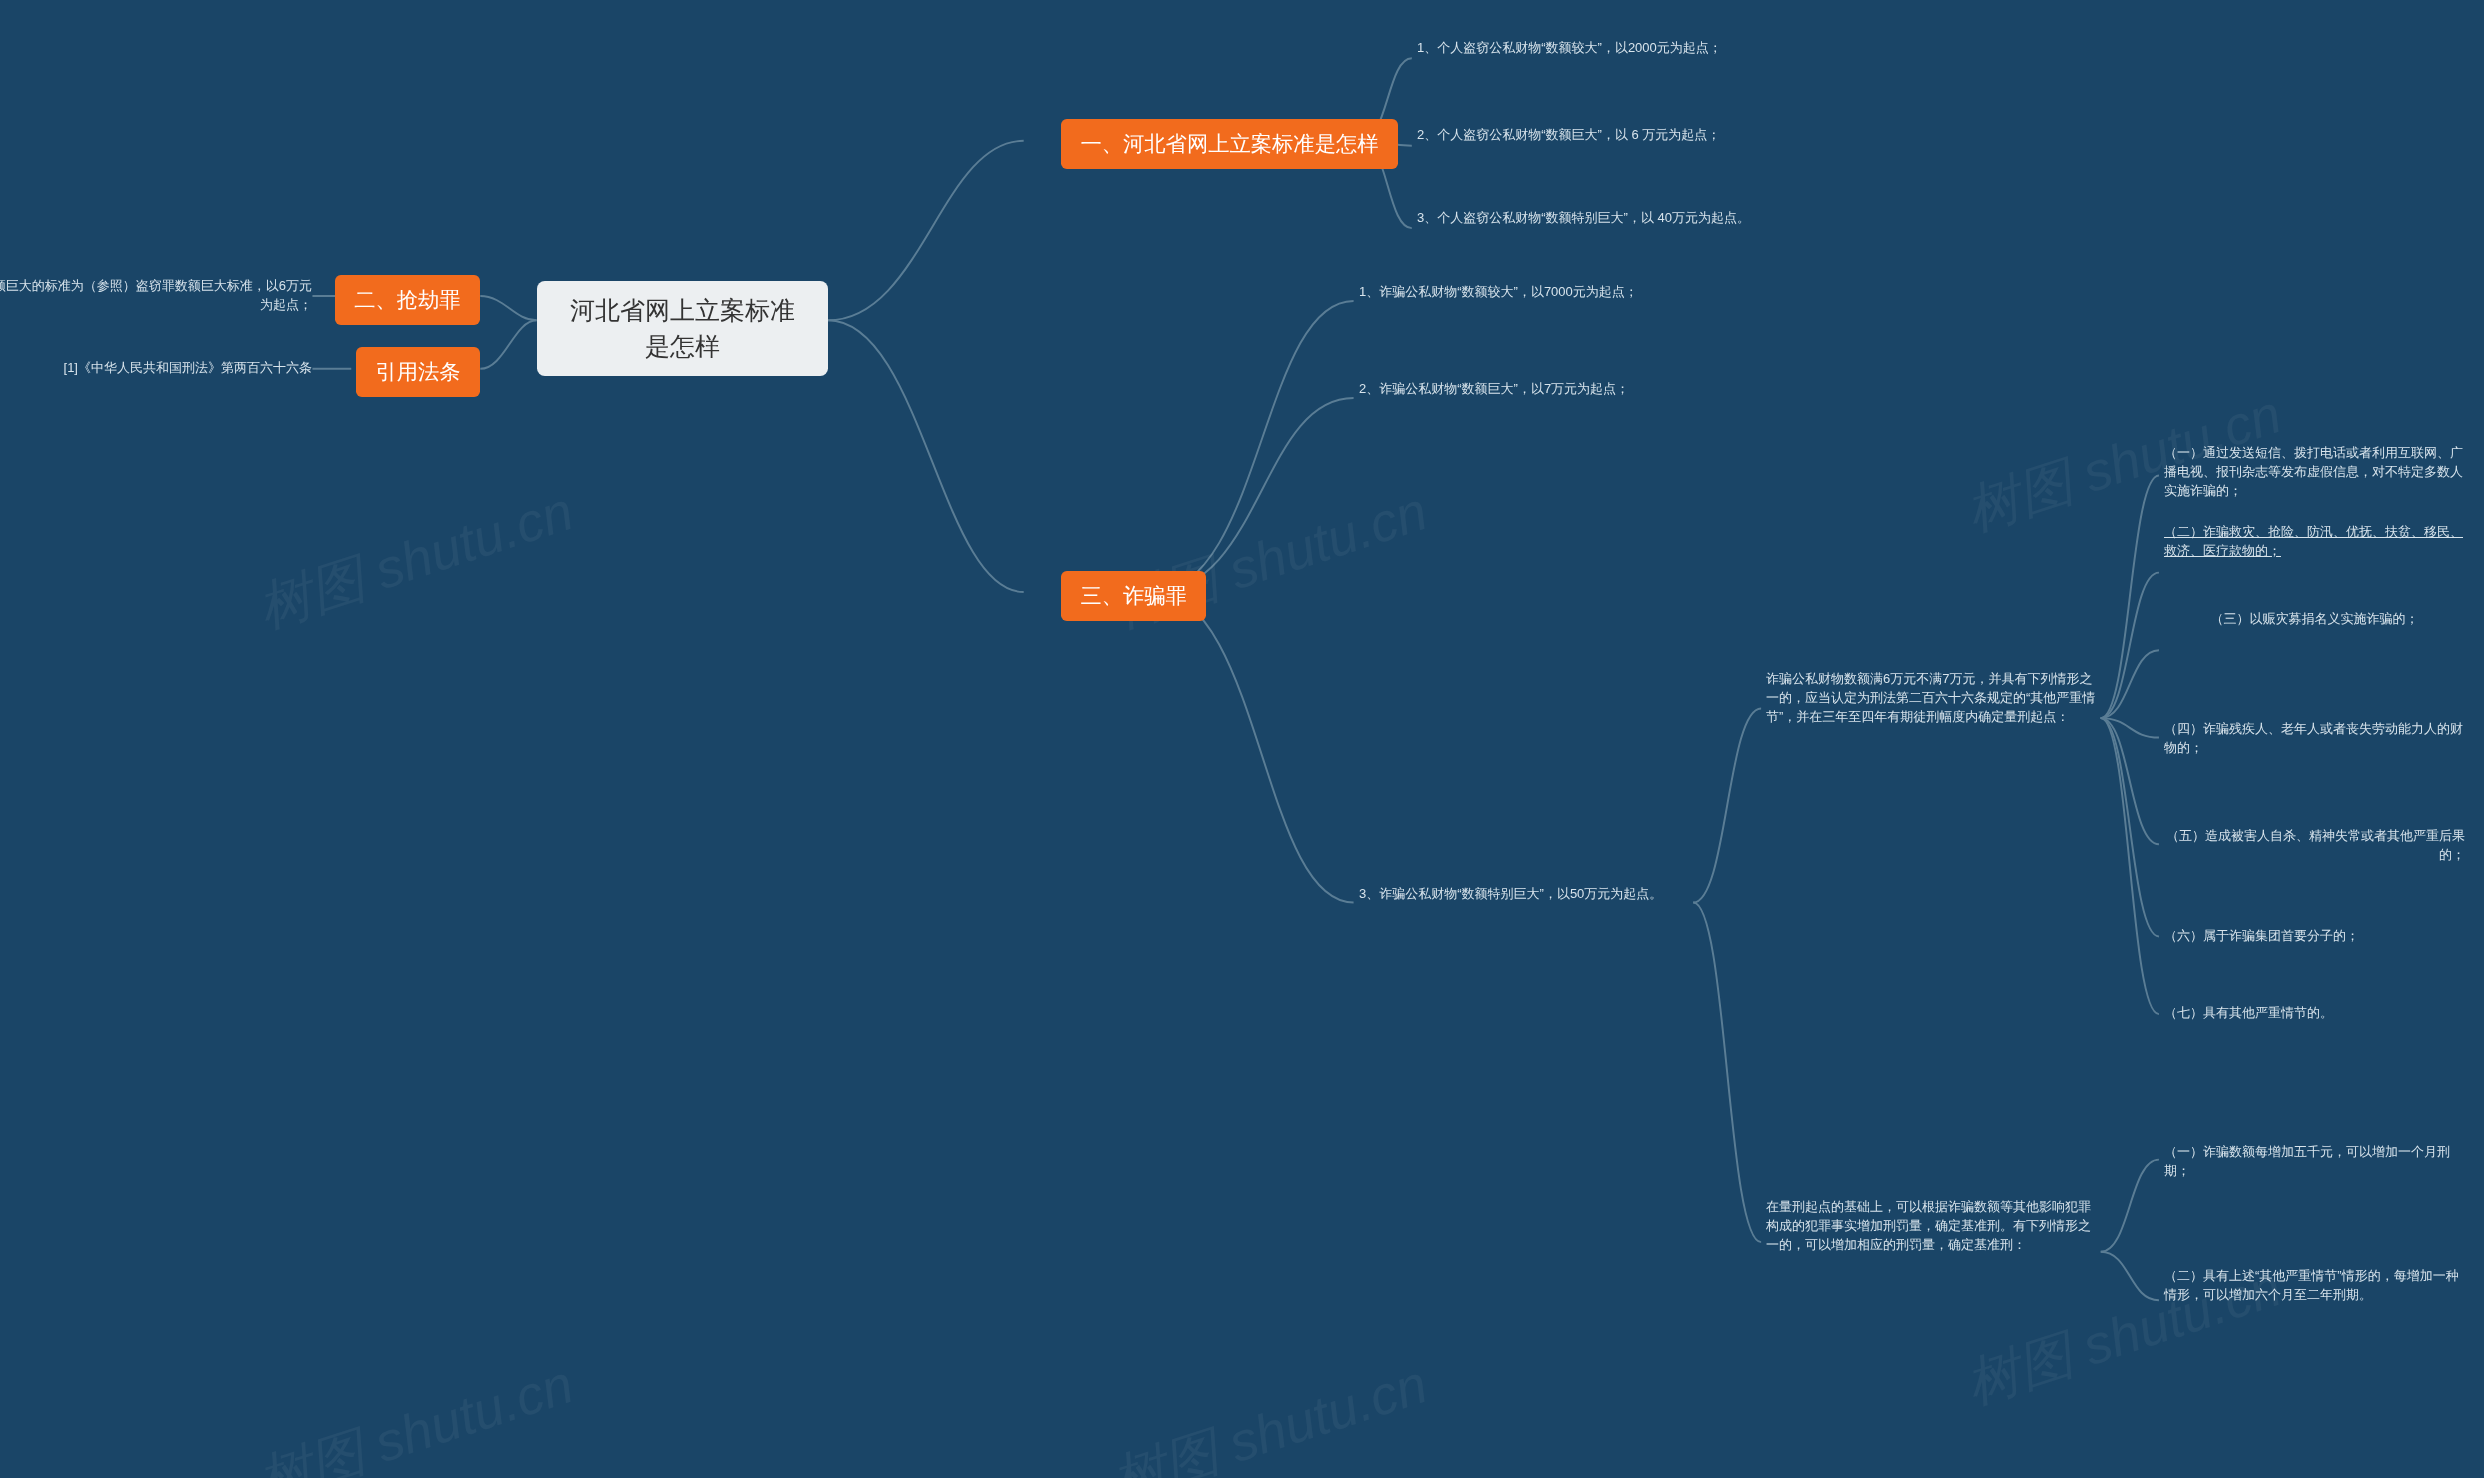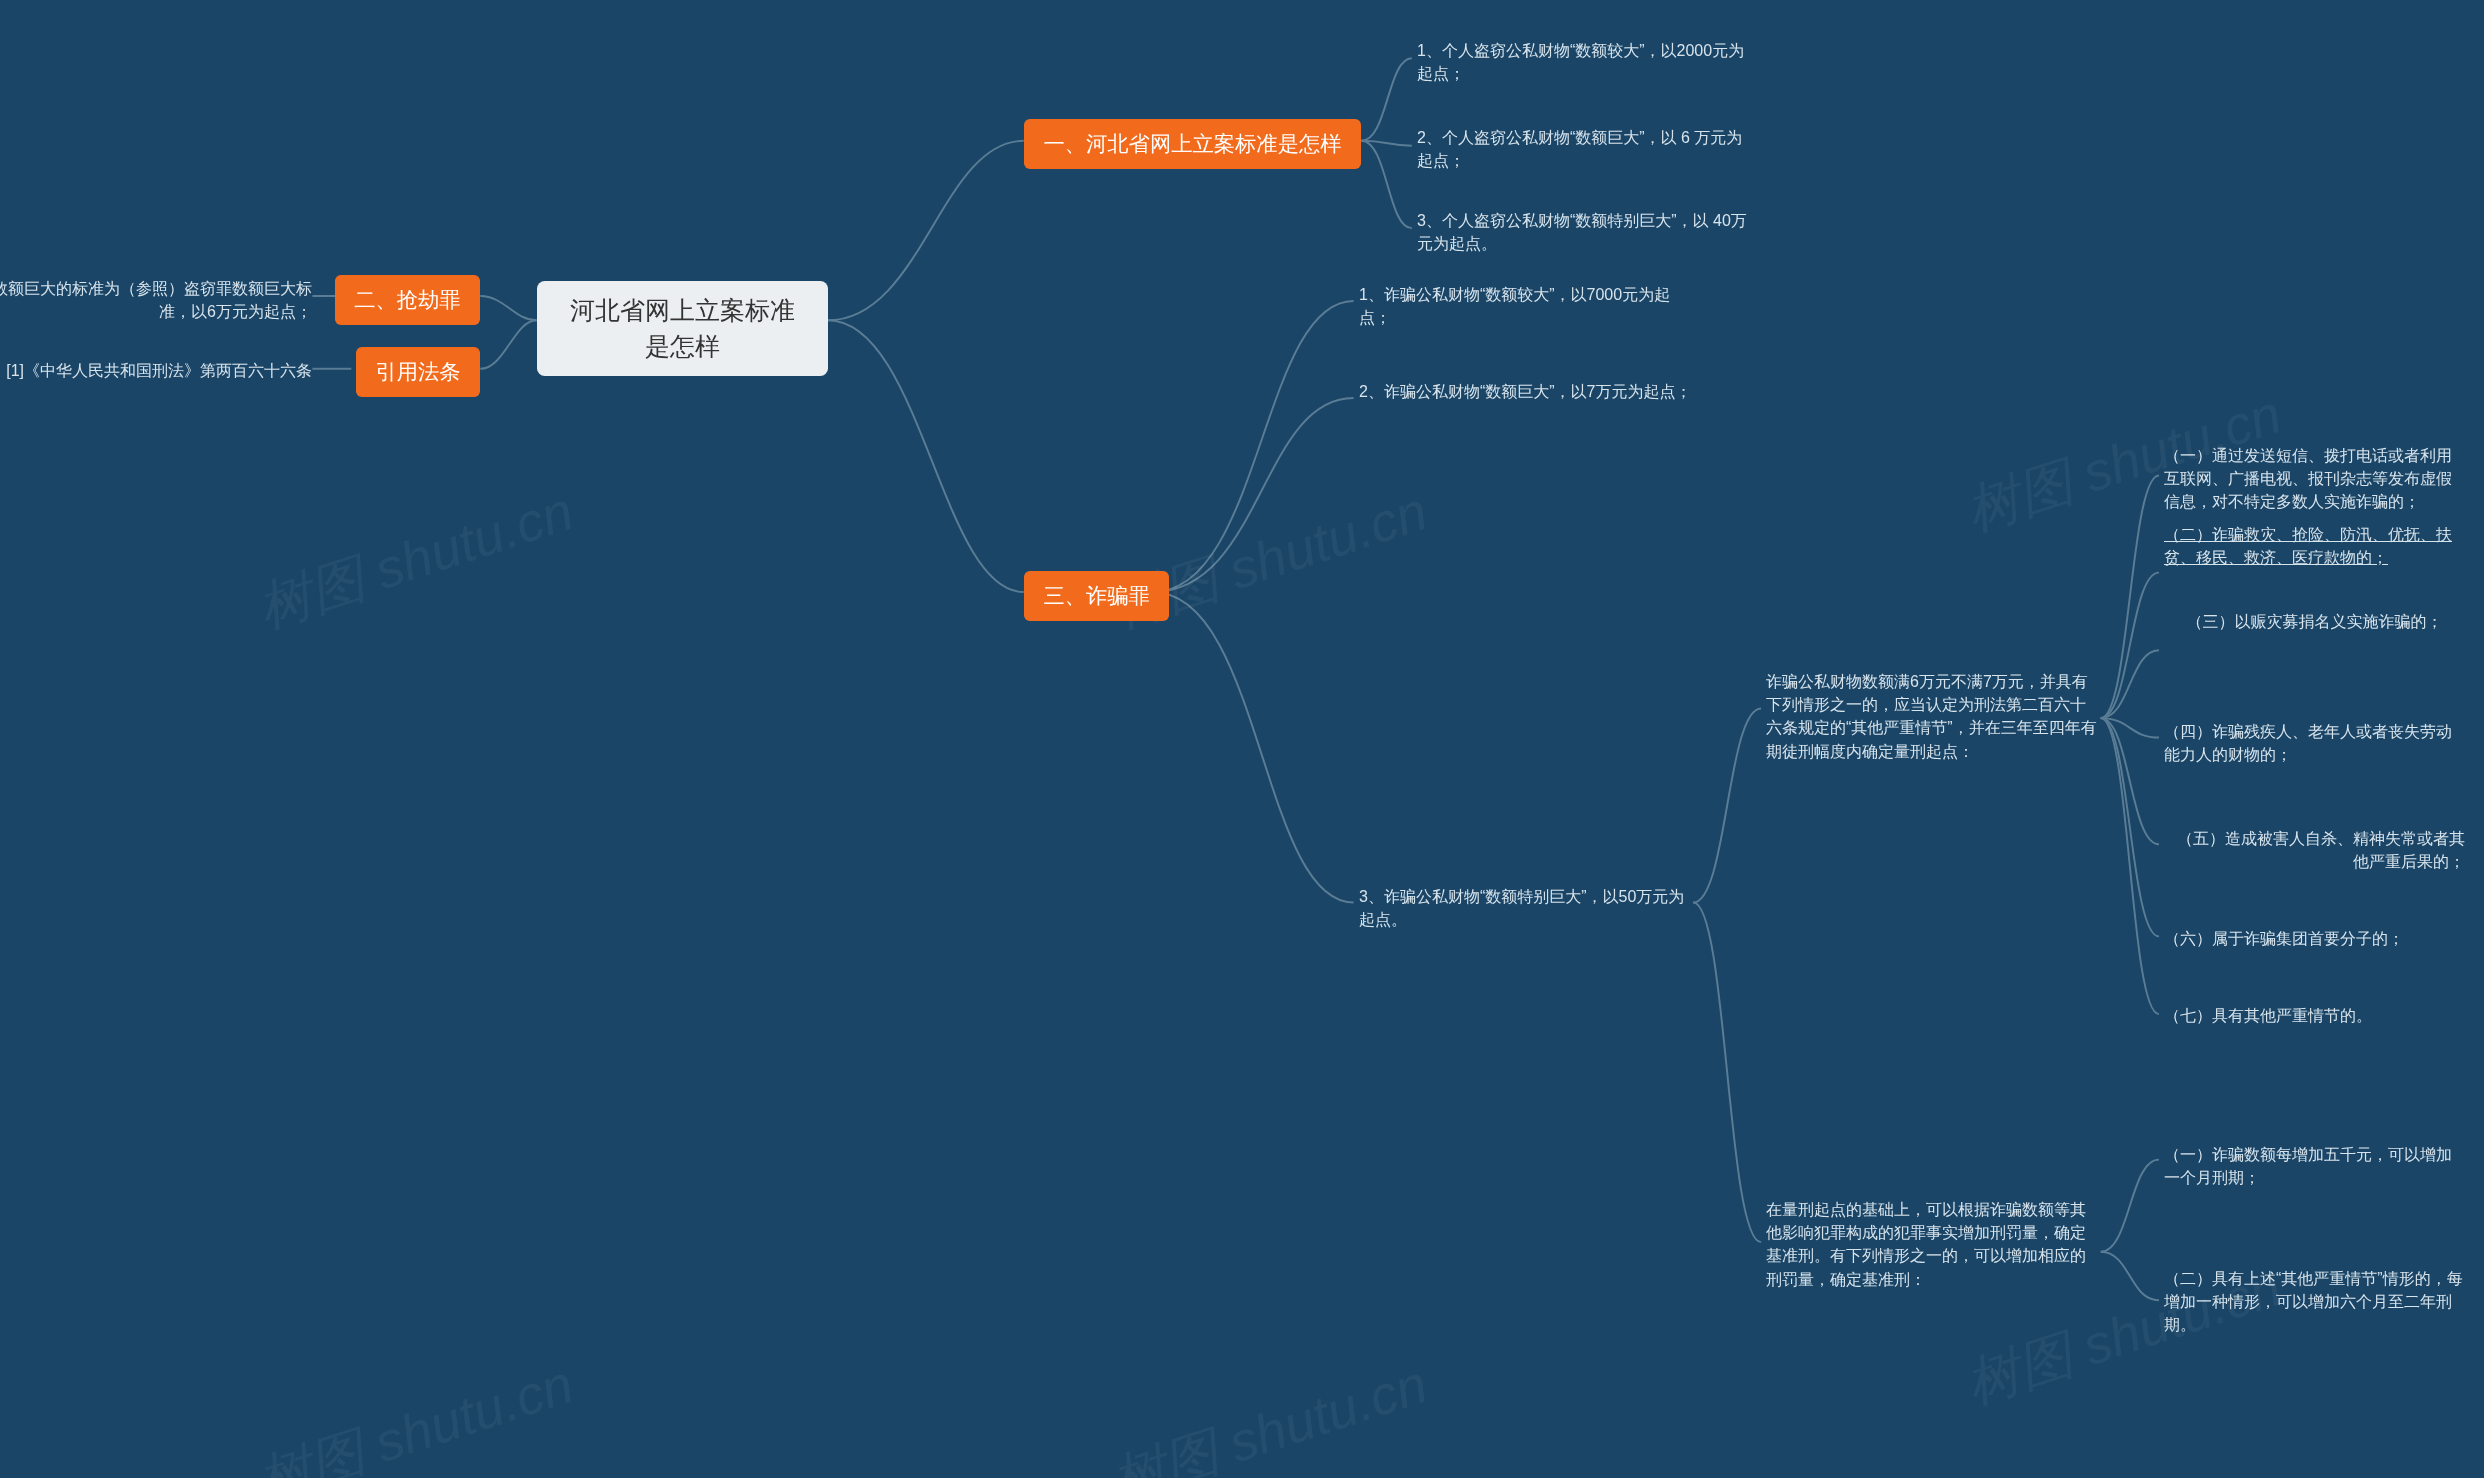--- a/index.html
+++ b/index.html
@@ -15,39 +15,40 @@
   }
   svg.wires {
     position: absolute;
     top: 0; left: 0;
     width: 2484px;
     height: 1479px;
     pointer-events: none;
   }
   .node {
     position: absolute;
-    font-size: 16px;
+    font-size: 13px;
     line-height: 1.45;
   }
   .root {
     background: #eceff1;
     color: #333;
     border-radius: 7.8px;
     padding: 11px 25px;
     font-size: 25px;
     text-align: center;
     width: 291px;
   }
   .orange {
     background: #f26b1d;
     color: #fff;
     border-radius: 5.8px;
     padding: 9.7px 19.4px;
     font-size: 21.3px;
     white-space: nowrap;
+    margin-left: 37px;
   }
   .leaf {
     color: #d8e4ec;
     width: 340px;
   }
   .leafL {
     color: #d8e4ec;
     width: 340px;
     text-align: right;
   }

